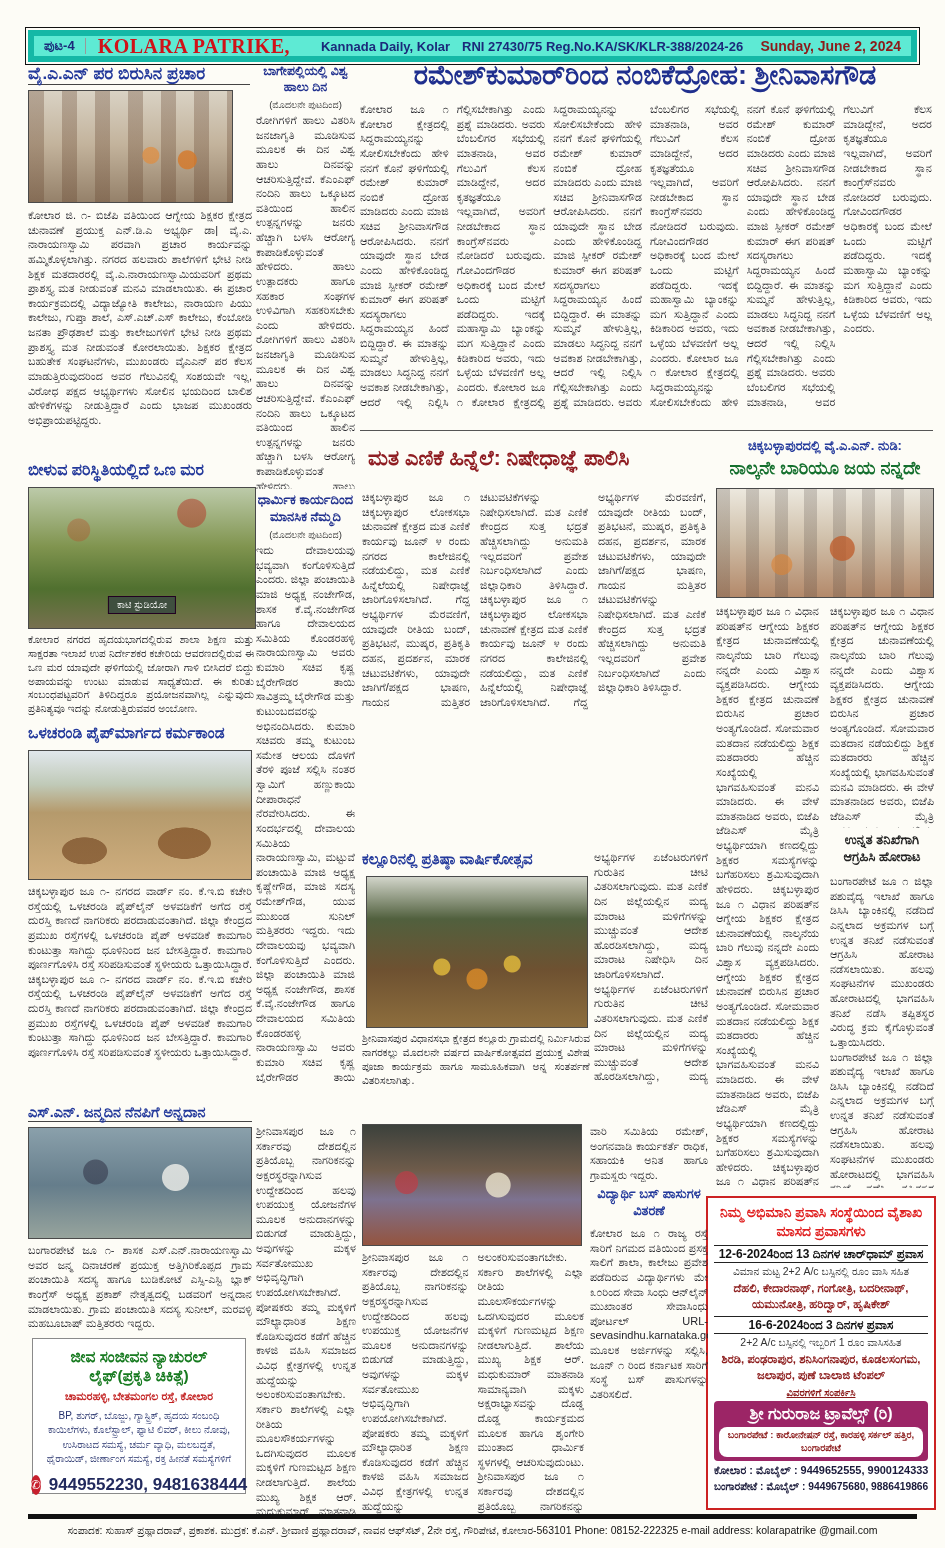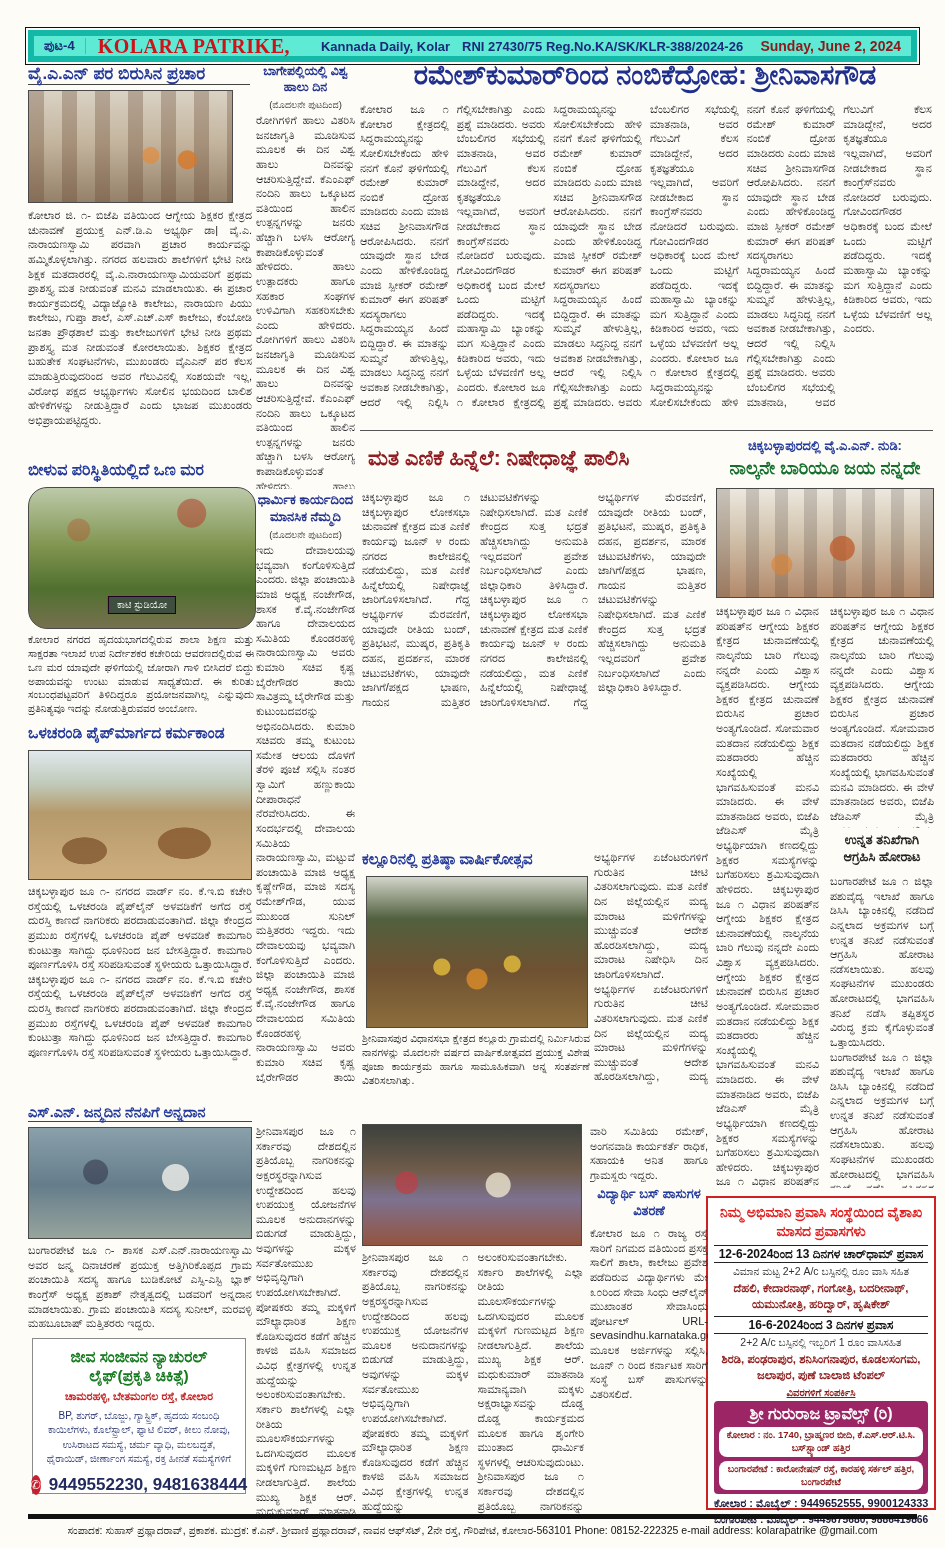--- a/index.html
+++ b/index.html
@@ -99,21 +99,21 @@
     <span class="mh-sub fit">Kannada Daily, Kolar</span>
     <span class="mh-rni fit">RNI 27430/75 Reg.No.KA/SK/KLR-388/2024-26</span>
     <span class="mh-date fit">Sunday, June 2, 2024</span>
   </div>
 
   <div class="abs h-blue fit rule-b" style="top:64px;left:28px;width:222px;font-size:17px;">ವೈ.ಎ.ಎನ್ ಪರ ಬಿರುಸಿನ ಪ್ರಚಾರ</div>
   <div class="abs ph ph-campaign" style="top:90px;left:28px;width:205px;height:113px;"></div>
   <div class="abs body-txt" style="top:208px;left:28px;width:224px;height:250px;">ಕೋಲಾರ ಜಿ. ೧- ಬಿಜೆಪಿ ವತಿಯಿಂದ ಆಗ್ನೇಯ ಶಿಕ್ಷಕರ ಕ್ಷೇತ್ರದ ಚುನಾವಣೆ ಪ್ರಯುಕ್ತ ಎನ್.ಡಿ.ಎ ಅಭ್ಯರ್ಥಿ ಡಾ| ವೈ.ಎ. ನಾರಾಯಣಸ್ವಾಮಿ ಪರವಾಗಿ ಪ್ರಚಾರ ಕಾರ್ಯವನ್ನು ಹಮ್ಮಿಕೊಳ್ಳಲಾಗಿತ್ತು. ನಗರದ ಹಲವಾರು ಶಾಲೆಗಳಿಗೆ ಭೇಟಿ ನೀಡಿ ಶಿಕ್ಷಕ ಮತದಾರರಲ್ಲಿ ವೈ.ಎ.ನಾರಾಯಣಸ್ವಾಮಿಯವರಿಗೆ ಪ್ರಥಮ ಪ್ರಾಶಸ್ತ್ಯ ಮತ ನೀಡುವಂತೆ ಮನವಿ ಮಾಡಲಾಯಿತು. ಈ ಪ್ರಚಾರ ಕಾರ್ಯಕ್ರಮದಲ್ಲಿ ವಿದ್ಯಾಜ್ಯೋತಿ ಕಾಲೇಜು, ನಾರಾಯಣ ಪಿಯು ಕಾಲೇಜು, ಗುಪ್ತಾ ಶಾಲೆ, ಎಸ್.ಎಚ್.ಎಸ್ ಕಾಲೇಜು, ಕೆಂಬೋಡಿ ಜನತಾ ಪ್ರೌಢಶಾಲೆ ಮತ್ತು ಕಾಲೇಜುಗಳಿಗೆ ಭೇಟಿ ನೀಡಿ ಪ್ರಥಮ ಪ್ರಾಶಸ್ತ್ಯ ಮತ ನೀಡುವಂತೆ ಕೋರಲಾಯಿತು. ಶಿಕ್ಷಕರ ಕ್ಷೇತ್ರದ ಬಹುತೇಕ ಸಂಘಟನೆಗಳು, ಮುಖಂಡರು ವೈಎಎನ್ ಪರ ಕೆಲಸ ಮಾಡುತ್ತಿರುವುದರಿಂದ ಅವರ ಗೆಲುವಿನಲ್ಲಿ ಸಂಶಯವೇ ಇಲ್ಲ, ವಿರೋಧ ಪಕ್ಷದ ಅಭ್ಯರ್ಥಿಗಳು ಸೋಲಿನ ಭಯದಿಂದ ಬಾಲಿಶ ಹೇಳಿಕೆಗಳನ್ನು ನೀಡುತ್ತಿದ್ದಾರೆ ಎಂದು ಭಾಜಪ ಮುಖಂಡರು ಅಭಿಪ್ರಾಯಪಟ್ಟಿದ್ದರು.</div>
 
   <div class="abs h-blue fit" style="top:461px;left:28px;width:226px;font-size:16px;">ಬೀಳುವ ಪರಿಸ್ಥಿತಿಯಲ್ಲಿದೆ ಒಣ ಮರ</div>
-  <div class="abs ph ph-tree" style="top:487px;left:28px;width:228px;height:142px;border-radius:19px;">
+  <div class="abs ph ph-tree" style="top:487px;left:28px;width:228px;height:142px;">
     <div class="ph-label">ಕಾಟಿ ಸ್ಟುಡಿಯೋ</div>
   </div>
   <div class="abs cap" style="top:633px;left:28px;width:226px;height:88px;">ಕೋಲಾರ ನಗರದ ಹೃದಯಭಾಗದಲ್ಲಿರುವ ಶಾಲಾ ಶಿಕ್ಷಣ ಮತ್ತು ಸಾಕ್ಷರತಾ ಇಲಾಖೆ ಉಪ ನಿರ್ದೇಶಕರ ಕಚೇರಿಯ ಆವರಣದಲ್ಲಿರುವ ಈ ಒಣ ಮರ ಯಾವುದೇ ಘಳಿಗೆಯಲ್ಲಿ ಜೋರಾಗಿ ಗಾಳಿ ಬೀಸಿದರೆ ಬಿದ್ದು ಅಪಾಯವನ್ನು ಉಂಟು ಮಾಡುವ ಸಾಧ್ಯತೆಯಿದೆ. ಈ ಕುರಿತು ಸಂಬಂಧಪಟ್ಟವರಿಗೆ ತಿಳಿದಿದ್ದರೂ ಪ್ರಯೋಜನವಾಗಿಲ್ಲ ಎನ್ನುವುದು ಪ್ರತಿನಿತ್ಯವೂ ಇದನ್ನು ನೋಡುತ್ತಿರುವವರ ಅಂಬೋಣ.</div>
 
   <div class="abs h-blue fit" style="top:724px;left:28px;width:226px;font-size:15.5px;">ಒಳಚರಂಡಿ ಪೈಪ್‌ಮಾರ್ಗದ ಕರ್ಮಕಾಂಡ</div>
   <div class="abs ph ph-road" style="top:750px;left:28px;width:224px;height:130px;"></div>
   <div class="abs body-txt" style="top:884px;left:28px;width:224px;height:216px;">ಚಿಕ್ಕಬಳ್ಳಾಪುರ ಜೂ ೧- ನಗರದ ವಾರ್ಡ್ ನಂ. ಕೆ.ಇ.ಬಿ ಕಚೇರಿ ರಸ್ತೆಯಲ್ಲಿ ಒಳಚರಂಡಿ ಪೈಪ್‌ಲೈನ್ ಅಳವಡಿಕೆಗೆ ಅಗೆದ ರಸ್ತೆ ದುರಸ್ತಿ ಕಾಣದೆ ನಾಗರಿಕರು ಪರದಾಡುವಂತಾಗಿದೆ. ಜಿಲ್ಲಾ ಕೇಂದ್ರದ ಪ್ರಮುಖ ರಸ್ತೆಗಳಲ್ಲಿ ಒಳಚರಂಡಿ ಪೈಪ್ ಅಳವಡಿಕೆ ಕಾಮಗಾರಿ ಕುಂಟುತ್ತಾ ಸಾಗಿದ್ದು ಧೂಳಿನಿಂದ ಜನ ಬೇಸತ್ತಿದ್ದಾರೆ. ಕಾಮಗಾರಿ ಪೂರ್ಣಗೊಳಿಸಿ ರಸ್ತೆ ಸರಿಪಡಿಸುವಂತೆ ಸ್ಥಳೀಯರು ಒತ್ತಾಯಿಸಿದ್ದಾರೆ. ಚಿಕ್ಕಬಳ್ಳಾಪುರ ಜೂ ೧- ನಗರದ ವಾರ್ಡ್ ನಂ. ಕೆ.ಇ.ಬಿ ಕಚೇರಿ ರಸ್ತೆಯಲ್ಲಿ ಒಳಚರಂಡಿ ಪೈಪ್‌ಲೈನ್ ಅಳವಡಿಕೆಗೆ ಅಗೆದ ರಸ್ತೆ ದುರಸ್ತಿ ಕಾಣದೆ ನಾಗರಿಕರು ಪರದಾಡುವಂತಾಗಿದೆ. ಜಿಲ್ಲಾ ಕೇಂದ್ರದ ಪ್ರಮುಖ ರಸ್ತೆಗಳಲ್ಲಿ ಒಳಚರಂಡಿ ಪೈಪ್ ಅಳವಡಿಕೆ ಕಾಮಗಾರಿ ಕುಂಟುತ್ತಾ ಸಾಗಿದ್ದು ಧೂಳಿನಿಂದ ಜನ ಬೇಸತ್ತಿದ್ದಾರೆ. ಕಾಮಗಾರಿ ಪೂರ್ಣಗೊಳಿಸಿ ರಸ್ತೆ ಸರಿಪಡಿಸುವಂತೆ ಸ್ಥಳೀಯರು ಒತ್ತಾಯಿಸಿದ್ದಾರೆ.</div>
 
   <div class="abs h-blue fit rule-b" style="top:1104px;left:28px;width:224px;font-size:14.5px;">ಎಸ್.ಎನ್. ಜನ್ಮದಿನ ನೆನಪಿಗೆ ಅನ್ನದಾನ</div>
   <div class="abs ph ph-food" style="top:1127px;left:28px;width:224px;height:112px;"></div>
@@ -139,21 +139,21 @@
 
   <div class="abs h-navy center fit" style="top:60px;left:356px;width:578px;font-size:27px;">ರಮೇಶ್‌ಕುಮಾರ್‌ರಿಂದ ನಂಬಿಕೆದ್ರೋಹ: ಶ್ರೀನಿವಾಸಗೌಡ</div>
   <div class="abs body-txt cols-6" style="top:102px;left:360px;width:572px;height:322px;">ಕೋಲಾರ ಜೂ ೧  ಕೋಲಾರ ಕ್ಷೇತ್ರದಲ್ಲಿ ಸಿದ್ದರಾಮಯ್ಯನನ್ನು ಸೋಲಿಸಬೇಕೆಂದು ಹೇಳಿ ನನಗೆ ಕೊನೆ ಘಳಿಗೆಯಲ್ಲಿ ರಮೇಶ್ ಕುಮಾರ್ ನಂಬಿಕೆ ದ್ರೋಹ ಮಾಡಿದರು ಎಂದು ಮಾಜಿ ಸಚಿವ ಶ್ರೀನಿವಾಸಗೌಡ ಆರೋಪಿಸಿದರು. ನನಗೆ ಯಾವುದೇ ಸ್ಥಾನ ಬೇಡ ಎಂದು ಹೇಳಿಕೊಂಡಿದ್ದ ಮಾಜಿ ಸ್ಪೀಕರ್ ರಮೇಶ್ ಕುಮಾರ್ ಈಗ ಪರಿಷತ್ ಸದಸ್ಯರಾಗಲು ಸಿದ್ದರಾಮಯ್ಯನ ಹಿಂದೆ ಬಿದ್ದಿದ್ದಾರೆ. ಈ ಮಾತನ್ನು ಸುಮ್ಮನೆ ಹೇಳುತ್ತಿಲ್ಲ, ಮಾಡಲು ಸಿದ್ಧನಿದ್ದ ನನಗೆ ಅವಕಾಶ ನೀಡಬೇಕಾಗಿತ್ತು, ಆದರೆ ಇಲ್ಲಿ ನಿಲ್ಲಿಸಿ ಗೆಲ್ಲಿಸಬೇಕಾಗಿತ್ತು ಎಂದು ಪ್ರಶ್ನೆ ಮಾಡಿದರು. ಅವರು ಬೆಂಬಲಿಗರ ಸಭೆಯಲ್ಲಿ ಮಾತನಾಡಿ, ಅವರ ಗೆಲುವಿಗೆ ಕೆಲಸ ಮಾಡಿದ್ದೇನೆ, ಅದರ ಕೃತಜ್ಞತೆಯೂ ಇಲ್ಲವಾಗಿದೆ, ಅವರಿಗೆ ನೀಡಬೇಕಾದ ಸ್ಥಾನ ಕಾಂಗ್ರೆಸ್‌ನವರು ನೋಡಿದರೆ ಬರುವುದು. ಗೋವಿಂದಗೌಡರ ಅಧಿಕಾರಕ್ಕೆ ಬಂದ ಮೇಲೆ ಒಂದು ಮಟ್ಟಿಗೆ ಪಡೆದಿದ್ದರು. ಇದಕ್ಕೆ ಮಹಾಸ್ವಾಮಿ ಬ್ಯಾಂಕನ್ನು ಮಗ ಸುತ್ತಿದ್ದಾನೆ ಎಂದು ಕಿಡಿಕಾರಿದ ಅವರು, ಇದು ಒಳ್ಳೆಯ ಬೆಳವಣಿಗೆ ಅಲ್ಲ ಎಂದರು. ಕೋಲಾರ ಜೂ ೧  ಕೋಲಾರ ಕ್ಷೇತ್ರದಲ್ಲಿ ಸಿದ್ದರಾಮಯ್ಯನನ್ನು ಸೋಲಿಸಬೇಕೆಂದು ಹೇಳಿ ನನಗೆ ಕೊನೆ ಘಳಿಗೆಯಲ್ಲಿ ರಮೇಶ್ ಕುಮಾರ್ ನಂಬಿಕೆ ದ್ರೋಹ ಮಾಡಿದರು ಎಂದು ಮಾಜಿ ಸಚಿವ ಶ್ರೀನಿವಾಸಗೌಡ ಆರೋಪಿಸಿದರು. ನನಗೆ ಯಾವುದೇ ಸ್ಥಾನ ಬೇಡ ಎಂದು ಹೇಳಿಕೊಂಡಿದ್ದ ಮಾಜಿ ಸ್ಪೀಕರ್ ರಮೇಶ್ ಕುಮಾರ್ ಈಗ ಪರಿಷತ್ ಸದಸ್ಯರಾಗಲು ಸಿದ್ದರಾಮಯ್ಯನ ಹಿಂದೆ ಬಿದ್ದಿದ್ದಾರೆ. ಈ ಮಾತನ್ನು ಸುಮ್ಮನೆ ಹೇಳುತ್ತಿಲ್ಲ, ಮಾಡಲು ಸಿದ್ಧನಿದ್ದ ನನಗೆ ಅವಕಾಶ ನೀಡಬೇಕಾಗಿತ್ತು, ಆದರೆ ಇಲ್ಲಿ ನಿಲ್ಲಿಸಿ ಗೆಲ್ಲಿಸಬೇಕಾಗಿತ್ತು ಎಂದು ಪ್ರಶ್ನೆ ಮಾಡಿದರು. ಅವರು ಬೆಂಬಲಿಗರ ಸಭೆಯಲ್ಲಿ ಮಾತನಾಡಿ, ಅವರ ಗೆಲುವಿಗೆ ಕೆಲಸ ಮಾಡಿದ್ದೇನೆ, ಅದರ ಕೃತಜ್ಞತೆಯೂ ಇಲ್ಲವಾಗಿದೆ, ಅವರಿಗೆ ನೀಡಬೇಕಾದ ಸ್ಥಾನ ಕಾಂಗ್ರೆಸ್‌ನವರು ನೋಡಿದರೆ ಬರುವುದು. ಗೋವಿಂದಗೌಡರ ಅಧಿಕಾರಕ್ಕೆ ಬಂದ ಮೇಲೆ ಒಂದು ಮಟ್ಟಿಗೆ ಪಡೆದಿದ್ದರು. ಇದಕ್ಕೆ ಮಹಾಸ್ವಾಮಿ ಬ್ಯಾಂಕನ್ನು ಮಗ ಸುತ್ತಿದ್ದಾನೆ ಎಂದು ಕಿಡಿಕಾರಿದ ಅವರು, ಇದು ಒಳ್ಳೆಯ ಬೆಳವಣಿಗೆ ಅಲ್ಲ ಎಂದರು. ಕೋಲಾರ ಜೂ ೧  ಕೋಲಾರ ಕ್ಷೇತ್ರದಲ್ಲಿ ಸಿದ್ದರಾಮಯ್ಯನನ್ನು ಸೋಲಿಸಬೇಕೆಂದು ಹೇಳಿ ನನಗೆ ಕೊನೆ ಘಳಿಗೆಯಲ್ಲಿ ರಮೇಶ್ ಕುಮಾರ್ ನಂಬಿಕೆ ದ್ರೋಹ ಮಾಡಿದರು ಎಂದು ಮಾಜಿ ಸಚಿವ ಶ್ರೀನಿವಾಸಗೌಡ ಆರೋಪಿಸಿದರು. ನನಗೆ ಯಾವುದೇ ಸ್ಥಾನ ಬೇಡ ಎಂದು ಹೇಳಿಕೊಂಡಿದ್ದ ಮಾಜಿ ಸ್ಪೀಕರ್ ರಮೇಶ್ ಕುಮಾರ್ ಈಗ ಪರಿಷತ್ ಸದಸ್ಯರಾಗಲು ಸಿದ್ದರಾಮಯ್ಯನ ಹಿಂದೆ ಬಿದ್ದಿದ್ದಾರೆ. ಈ ಮಾತನ್ನು ಸುಮ್ಮನೆ ಹೇಳುತ್ತಿಲ್ಲ, ಮಾಡಲು ಸಿದ್ಧನಿದ್ದ ನನಗೆ ಅವಕಾಶ ನೀಡಬೇಕಾಗಿತ್ತು, ಆದರೆ ಇಲ್ಲಿ ನಿಲ್ಲಿಸಿ ಗೆಲ್ಲಿಸಬೇಕಾಗಿತ್ತು ಎಂದು ಪ್ರಶ್ನೆ ಮಾಡಿದರು. ಅವರು ಬೆಂಬಲಿಗರ ಸಭೆಯಲ್ಲಿ ಮಾತನಾಡಿ, ಅವರ ಗೆಲುವಿಗೆ ಕೆಲಸ ಮಾಡಿದ್ದೇನೆ, ಅದರ ಕೃತಜ್ಞತೆಯೂ ಇಲ್ಲವಾಗಿದೆ, ಅವರಿಗೆ ನೀಡಬೇಕಾದ ಸ್ಥಾನ ಕಾಂಗ್ರೆಸ್‌ನವರು ನೋಡಿದರೆ ಬರುವುದು. ಗೋವಿಂದಗೌಡರ ಅಧಿಕಾರಕ್ಕೆ ಬಂದ ಮೇಲೆ ಒಂದು ಮಟ್ಟಿಗೆ ಪಡೆದಿದ್ದರು. ಇದಕ್ಕೆ ಮಹಾಸ್ವಾಮಿ ಬ್ಯಾಂಕನ್ನು ಮಗ ಸುತ್ತಿದ್ದಾನೆ ಎಂದು ಕಿಡಿಕಾರಿದ ಅವರು, ಇದು ಒಳ್ಳೆಯ ಬೆಳವಣಿಗೆ ಅಲ್ಲ ಎಂದರು.</div>
   <div class="abs" style="top:430px;left:360px;width:573px;height:1px;background:#555;"></div>
 
   <div class="abs h-maroon fit" style="top:446px;left:368px;width:336px;font-size:21px;">ಮತ ಎಣಿಕೆ ಹಿನ್ನೆಲೆ: ನಿಷೇಧಾಜ್ಞೆ ಪಾಲಿಸಿ</div>
   <div class="abs body-txt cols-3" style="top:490px;left:362px;width:344px;height:356px;">ಚಿಕ್ಕಬಳ್ಳಾಪುರ ಜೂ ೧  ಚಿಕ್ಕಬಳ್ಳಾಪುರ ಲೋಕಸಭಾ ಚುನಾವಣೆ ಕ್ಷೇತ್ರದ ಮತ ಎಣಿಕೆ ಕಾರ್ಯವು ಜೂನ್ ೪ ರಂದು ನಗರದ ಕಾಲೇಜಿನಲ್ಲಿ ನಡೆಯಲಿದ್ದು, ಮತ ಎಣಿಕೆ ಹಿನ್ನೆಲೆಯಲ್ಲಿ ನಿಷೇಧಾಜ್ಞೆ ಜಾರಿಗೊಳಿಸಲಾಗಿದೆ. ಗೆದ್ದ ಅಭ್ಯರ್ಥಿಗಳ ಮೆರವಣಿಗೆ, ಯಾವುದೇ ರೀತಿಯ ಬಂದ್, ಪ್ರತಿಭಟನೆ, ಮುಷ್ಕರ, ಪ್ರತಿಕೃತಿ ದಹನ, ಪ್ರದರ್ಶನ, ಮಾರಕ ಚಟುವಟಿಕೆಗಳು, ಯಾವುದೇ ಜಾಗಿಗೆ/ಪಕ್ಷದ ಭಾಷಣ, ಗಾಯನ ಮತ್ತಿತರ ಚಟುವಟಿಕೆಗಳನ್ನು ನಿಷೇಧಿಸಲಾಗಿದೆ. ಮತ ಎಣಿಕೆ ಕೇಂದ್ರದ ಸುತ್ತ ಭದ್ರತೆ ಹೆಚ್ಚಿಸಲಾಗಿದ್ದು ಅನುಮತಿ ಇಲ್ಲದವರಿಗೆ ಪ್ರವೇಶ ನಿರ್ಬಂಧಿಸಲಾಗಿದೆ ಎಂದು ಜಿಲ್ಲಾಧಿಕಾರಿ ತಿಳಿಸಿದ್ದಾರೆ. ಚಿಕ್ಕಬಳ್ಳಾಪುರ ಜೂ ೧  ಚಿಕ್ಕಬಳ್ಳಾಪುರ ಲೋಕಸಭಾ ಚುನಾವಣೆ ಕ್ಷೇತ್ರದ ಮತ ಎಣಿಕೆ ಕಾರ್ಯವು ಜೂನ್ ೪ ರಂದು ನಗರದ ಕಾಲೇಜಿನಲ್ಲಿ ನಡೆಯಲಿದ್ದು, ಮತ ಎಣಿಕೆ ಹಿನ್ನೆಲೆಯಲ್ಲಿ ನಿಷೇಧಾಜ್ಞೆ ಜಾರಿಗೊಳಿಸಲಾಗಿದೆ. ಗೆದ್ದ ಅಭ್ಯರ್ಥಿಗಳ ಮೆರವಣಿಗೆ, ಯಾವುದೇ ರೀತಿಯ ಬಂದ್, ಪ್ರತಿಭಟನೆ, ಮುಷ್ಕರ, ಪ್ರತಿಕೃತಿ ದಹನ, ಪ್ರದರ್ಶನ, ಮಾರಕ ಚಟುವಟಿಕೆಗಳು, ಯಾವುದೇ ಜಾಗಿಗೆ/ಪಕ್ಷದ ಭಾಷಣ, ಗಾಯನ ಮತ್ತಿತರ ಚಟುವಟಿಕೆಗಳನ್ನು ನಿಷೇಧಿಸಲಾಗಿದೆ. ಮತ ಎಣಿಕೆ ಕೇಂದ್ರದ ಸುತ್ತ ಭದ್ರತೆ ಹೆಚ್ಚಿಸಲಾಗಿದ್ದು ಅನುಮತಿ ಇಲ್ಲದವರಿಗೆ ಪ್ರವೇಶ ನಿರ್ಬಂಧಿಸಲಾಗಿದೆ ಎಂದು ಜಿಲ್ಲಾಧಿಕಾರಿ ತಿಳಿಸಿದ್ದಾರೆ.</div>
 
   <div class="abs h-blue fit" style="top:850px;left:362px;width:228px;font-size:15px;">ಕಲ್ಲೂರಿನಲ್ಲಿ ಪ್ರತಿಷ್ಠಾ ವಾರ್ಷಿಕೋತ್ಸವ</div>
   <div class="abs ph ph-deity" style="top:876px;left:366px;width:222px;height:152px;"></div>
-  <div class="abs cap" style="top:1032px;left:362px;width:228px;height:54px;">ಶ್ರೀನಿವಾಸಪುರ ವಿಧಾನಸಭಾ ಕ್ಷೇತ್ರದ ಕಲ್ಲೂರು ಗ್ರಾಮದಲ್ಲಿ ನಿರ್ಮಿಸಿರುವ ನಾನಗಳನ್ಲು ಮೊದಲನೇ ವರ್ಷದ ವಾರ್ಷಿಕೋತ್ಸವದ ಪ್ರಯುಕ್ತ ವಿಶೇಷ ಪೂಜಾ ಕಾರ್ಯಕ್ರಮ ಹಾಗೂ ಸಾಮೂಹಿಕವಾಗಿ ಅನ್ನ ಸಂತರ್ಪಣೆ ವಿತರಿಸಲಾಗಿತ್ತು.</div>
+  <div class="abs cap" style="top:1032px;left:362px;width:228px;height:54px;">ಶ್ರೀನಿವಾಸಪುರ ವಿಧಾನಸಭಾ ಕ್ಷೇತ್ರದ ಕಲ್ಲೂರು ಗ್ರಾಮದಲ್ಲಿ ನಿರ್ಮಿಸಿರುವ ನಾಗರಕಲ್ಲು ಮೊದಲನೇ ವರ್ಷದ ವಾರ್ಷಿಕೋತ್ಸವದ ಪ್ರಯುಕ್ತ ವಿಶೇಷ ಪೂಜಾ ಕಾರ್ಯಕ್ರಮ ಹಾಗೂ ಸಾಮೂಹಿಕವಾಗಿ ಅನ್ನ ಸಂತರ್ಪಣೆ ವಿತರಿಸಲಾಗಿತ್ತು.</div>
   <div class="abs body-txt" style="top:850px;left:594px;width:114px;height:236px;">ಅಭ್ಯರ್ಥಿಗಳ ಏಜೆಂಟರುಗಳಿಗೆ ಗುರುತಿನ ಚೀಟಿ ವಿತರಿಸಲಾಗುವುದು. ಮತ ಎಣಿಕೆ ದಿನ ಜಿಲ್ಲೆಯಲ್ಲಿನ ಮದ್ಯ ಮಾರಾಟ ಮಳಿಗೆಗಳನ್ನು ಮುಚ್ಚುವಂತೆ ಆದೇಶ ಹೊರಡಿಸಲಾಗಿದ್ದು, ಮದ್ಯ ಮಾರಾಟ ನಿಷೇಧಿಸಿ ದಿನ ಜಾರಿಗೊಳಿಸಲಾಗಿದೆ. ಅಭ್ಯರ್ಥಿಗಳ ಏಜೆಂಟರುಗಳಿಗೆ ಗುರುತಿನ ಚೀಟಿ ವಿತರಿಸಲಾಗುವುದು. ಮತ ಎಣಿಕೆ ದಿನ ಜಿಲ್ಲೆಯಲ್ಲಿನ ಮದ್ಯ ಮಾರಾಟ ಮಳಿಗೆಗಳನ್ನು ಮುಚ್ಚುವಂತೆ ಆದೇಶ ಹೊರಡಿಸಲಾಗಿದ್ದು, ಮದ್ಯ ಮಾರಾಟ ನಿಷೇಧಿಸಿ ದಿನ ಜಾರಿಗೊಳಿಸಲಾಗಿದೆ.</div>
 
   <div class="abs h-blue center fit" style="top:438px;left:716px;width:218px;font-size:13px;">ಚಿಕ್ಕಬಳ್ಳಾಪುರದಲ್ಲಿ ವೈ.ಎ.ಎನ್. ನುಡಿ:</div>
   <div class="abs h-green center fit" style="top:458px;left:716px;width:218px;font-size:18px;">ನಾಲ್ಕನೇ ಬಾರಿಯೂ ಜಯ ನನ್ನದೇ</div>
   <div class="abs ph ph-ceremony" style="top:488px;left:716px;width:218px;height:110px;"></div>
   <div class="abs body-txt" style="top:604px;left:716px;width:103px;height:584px;">ಚಿಕ್ಕಬಳ್ಳಾಪುರ ಜೂ ೧  ವಿಧಾನ ಪರಿಷತ್‌ನ ಆಗ್ನೇಯ ಶಿಕ್ಷಕರ ಕ್ಷೇತ್ರದ ಚುನಾವಣೆಯಲ್ಲಿ ನಾಲ್ಕನೆಯ ಬಾರಿ ಗೆಲುವು ನನ್ನದೇ ಎಂದು ವಿಶ್ವಾಸ ವ್ಯಕ್ತಪಡಿಸಿದರು. ಆಗ್ನೇಯ ಶಿಕ್ಷಕರ ಕ್ಷೇತ್ರದ ಚುನಾವಣೆ ಬಿರುಸಿನ ಪ್ರಚಾರ ಅಂತ್ಯಗೊಂಡಿದೆ. ಸೋಮವಾರ ಮತದಾನ ನಡೆಯಲಿದ್ದು ಶಿಕ್ಷಕ ಮತದಾರರು ಹೆಚ್ಚಿನ ಸಂಖ್ಯೆಯಲ್ಲಿ ಭಾಗವಹಿಸುವಂತೆ ಮನವಿ ಮಾಡಿದರು. ಈ ವೇಳೆ ಮಾತನಾಡಿದ ಅವರು, ಬಿಜೆಪಿ ಜೆಡಿಎಸ್ ಮೈತ್ರಿ ಅಭ್ಯರ್ಥಿಯಾಗಿ ಕಣದಲ್ಲಿದ್ದು ಶಿಕ್ಷಕರ ಸಮಸ್ಯೆಗಳನ್ನು ಬಗೆಹರಿಸಲು ಶ್ರಮಿಸುವುದಾಗಿ ಹೇಳಿದರು. ಚಿಕ್ಕಬಳ್ಳಾಪುರ ಜೂ ೧  ವಿಧಾನ ಪರಿಷತ್‌ನ ಆಗ್ನೇಯ ಶಿಕ್ಷಕರ ಕ್ಷೇತ್ರದ ಚುನಾವಣೆಯಲ್ಲಿ ನಾಲ್ಕನೆಯ ಬಾರಿ ಗೆಲುವು ನನ್ನದೇ ಎಂದು ವಿಶ್ವಾಸ ವ್ಯಕ್ತಪಡಿಸಿದರು. ಆಗ್ನೇಯ ಶಿಕ್ಷಕರ ಕ್ಷೇತ್ರದ ಚುನಾವಣೆ ಬಿರುಸಿನ ಪ್ರಚಾರ ಅಂತ್ಯಗೊಂಡಿದೆ. ಸೋಮವಾರ ಮತದಾನ ನಡೆಯಲಿದ್ದು ಶಿಕ್ಷಕ ಮತದಾರರು ಹೆಚ್ಚಿನ ಸಂಖ್ಯೆಯಲ್ಲಿ ಭಾಗವಹಿಸುವಂತೆ ಮನವಿ ಮಾಡಿದರು. ಈ ವೇಳೆ ಮಾತನಾಡಿದ ಅವರು, ಬಿಜೆಪಿ ಜೆಡಿಎಸ್ ಮೈತ್ರಿ ಅಭ್ಯರ್ಥಿಯಾಗಿ ಕಣದಲ್ಲಿದ್ದು ಶಿಕ್ಷಕರ ಸಮಸ್ಯೆಗಳನ್ನು ಬಗೆಹರಿಸಲು ಶ್ರಮಿಸುವುದಾಗಿ ಹೇಳಿದರು. ಚಿಕ್ಕಬಳ್ಳಾಪುರ ಜೂ ೧  ವಿಧಾನ ಪರಿಷತ್‌ನ ಆಗ್ನೇಯ ಶಿಕ್ಷಕರ ಕ್ಷೇತ್ರದ ಚುನಾವಣೆಯಲ್ಲಿ ನಾಲ್ಕನೆಯ ಬಾರಿ ಗೆಲುವು ನನ್ನದೇ ಎಂದು ವಿಶ್ವಾಸ ವ್ಯಕ್ತಪಡಿಸಿದರು. ಆಗ್ನೇಯ ಶಿಕ್ಷಕರ ಕ್ಷೇತ್ರದ ಚುನಾವಣೆ ಬಿರುಸಿನ ಪ್ರಚಾರ ಅಂತ್ಯಗೊಂಡಿದೆ. ಸೋಮವಾರ ಮತದಾನ ನಡೆಯಲಿದ್ದು ಶಿಕ್ಷಕ ಮತದಾರರು ಹೆಚ್ಚಿನ ಸಂಖ್ಯೆಯಲ್ಲಿ ಭಾಗವಹಿಸುವಂತೆ ಮನವಿ ಮಾಡಿದರು. ಈ ವೇಳೆ ಮಾತನಾಡಿದ ಅವರು, ಬಿಜೆಪಿ ಜೆಡಿಎಸ್ ಮೈತ್ರಿ ಅಭ್ಯರ್ಥಿಯಾಗಿ ಕಣದಲ್ಲಿದ್ದು ಶಿಕ್ಷಕರ ಸಮಸ್ಯೆಗಳನ್ನು ಬಗೆಹರಿಸಲು ಶ್ರಮಿಸುವುದಾಗಿ ಹೇಳಿದರು.</div>
   <div class="abs body-txt" style="top:604px;left:830px;width:104px;height:224px;">ಚಿಕ್ಕಬಳ್ಳಾಪುರ ಜೂ ೧  ವಿಧಾನ ಪರಿಷತ್‌ನ ಆಗ್ನೇಯ ಶಿಕ್ಷಕರ ಕ್ಷೇತ್ರದ ಚುನಾವಣೆಯಲ್ಲಿ ನಾಲ್ಕನೆಯ ಬಾರಿ ಗೆಲುವು ನನ್ನದೇ ಎಂದು ವಿಶ್ವಾಸ ವ್ಯಕ್ತಪಡಿಸಿದರು. ಆಗ್ನೇಯ ಶಿಕ್ಷಕರ ಕ್ಷೇತ್ರದ ಚುನಾವಣೆ ಬಿರುಸಿನ ಪ್ರಚಾರ ಅಂತ್ಯಗೊಂಡಿದೆ. ಸೋಮವಾರ ಮತದಾನ ನಡೆಯಲಿದ್ದು ಶಿಕ್ಷಕ ಮತದಾರರು ಹೆಚ್ಚಿನ ಸಂಖ್ಯೆಯಲ್ಲಿ ಭಾಗವಹಿಸುವಂತೆ ಮನವಿ ಮಾಡಿದರು. ಈ ವೇಳೆ ಮಾತನಾಡಿದ ಅವರು, ಬಿಜೆಪಿ ಜೆಡಿಎಸ್ ಮೈತ್ರಿ ಅಭ್ಯರ್ಥಿಯಾಗಿ ಕಣದಲ್ಲಿದ್ದು ಶಿಕ್ಷಕರ ಸಮಸ್ಯೆಗಳನ್ನು ಬಗೆಹರಿಸಲು ಶ್ರಮಿಸುವುದಾಗಿ ಹೇಳಿದರು.</div>
   <div class="abs center" style="top:832px;left:830px;width:104px;font-size:13px;line-height:1.3;font-weight:bold;color:#222;">ಉನ್ನತ ತನಿಖೆಗಾಗಿ ಆಗ್ರಹಿಸಿ ಹೋರಾಟ</div>
   <div class="abs body-txt" style="top:874px;left:830px;width:104px;height:314px;">ಬಂಗಾರಪೇಟೆ ಜೂ ೧  ಜಿಲ್ಲಾ ಪಶುವೈದ್ಯ ಇಲಾಖೆ ಹಾಗೂ ಡಿಸಿಸಿ ಬ್ಯಾಂಕಿನಲ್ಲಿ ನಡೆದಿದೆ ಎನ್ನಲಾದ ಅಕ್ರಮಗಳ ಬಗ್ಗೆ ಉನ್ನತ ತನಿಖೆ ನಡೆಸುವಂತೆ ಆಗ್ರಹಿಸಿ ಹೋರಾಟ ನಡೆಸಲಾಯಿತು. ಹಲವು ಸಂಘಟನೆಗಳ ಮುಖಂಡರು ಹೋರಾಟದಲ್ಲಿ ಭಾಗವಹಿಸಿ ತನಿಖೆ ನಡೆಸಿ ತಪ್ಪಿತಸ್ಥರ ವಿರುದ್ಧ ಕ್ರಮ ಕೈಗೊಳ್ಳುವಂತೆ ಒತ್ತಾಯಿಸಿದರು. ಬಂಗಾರಪೇಟೆ ಜೂ ೧  ಜಿಲ್ಲಾ ಪಶುವೈದ್ಯ ಇಲಾಖೆ ಹಾಗೂ ಡಿಸಿಸಿ ಬ್ಯಾಂಕಿನಲ್ಲಿ ನಡೆದಿದೆ ಎನ್ನಲಾದ ಅಕ್ರಮಗಳ ಬಗ್ಗೆ ಉನ್ನತ ತನಿಖೆ ನಡೆಸುವಂತೆ ಆಗ್ರಹಿಸಿ ಹೋರಾಟ ನಡೆಸಲಾಯಿತು. ಹಲವು ಸಂಘಟನೆಗಳ ಮುಖಂಡರು ಹೋರಾಟದಲ್ಲಿ ಭಾಗವಹಿಸಿ ತನಿಖೆ ನಡೆಸಿ ತಪ್ಪಿತಸ್ಥರ ವಿರುದ್ಧ ಕ್ರಮ ಕೈಗೊಳ್ಳುವಂತೆ ಒತ್ತಾಯಿಸಿದರು.</div>
 
@@ -161,21 +161,20 @@
     <div class="tr-head">ನಿಮ್ಮ ಅಭಿಮಾನಿ ಪ್ರವಾಸಿ ಸಂಸ್ಥೆಯಿಂದ ವೈಶಾಖ ಮಾಸದ ಪ್ರವಾಸಗಳು</div>
     <div class="tr-date fit">12-6-2024ರಿಂದ 13 ದಿನಗಳ ಚಾರ್‌ಧಾಮ್ ಪ್ರವಾಸ</div>
     <div class="tr-sub fit">ವಿಮಾನ ಮಟ್ಟ 2+2 A/c ಬಸ್ಸಿನಲ್ಲಿ ರೂಂ ವಾಸಿ ಸಹಿತ</div>
     <div class="tr-places">ದೆಹಲಿ, ಕೇದಾರನಾಥ್, ಗಂಗೋತ್ರಿ, ಬದರೀನಾಥ್, ಯಮುನೋತ್ರಿ, ಹರಿದ್ವಾರ್, ಹೃಷಿಕೇಶ್</div>
     <div class="tr-date fit">16-6-2024ರಿಂದ 3 ದಿನಗಳ ಪ್ರವಾಸ</div>
     <div class="tr-sub fit">2+2 A/c ಬಸ್ಸಿನಲ್ಲಿ ಇಬ್ಬರಿಗೆ 1 ರೂಂ ವಾಸಿಸಹಿತ</div>
     <div class="tr-places">ಶಿರಡಿ, ಪಂಢರಾಪುರ, ಶನಿಸಿಂಗನಾಪುರ, ಕೂಡಲಸಂಗಮ, ಜಲಾಪುರ, ಪುಣೆ ಬಾಲಾಜಿ ಟೆಂಪಲ್</div>
     <div class="tr-note fit">ವಿವರಗಳಿಗೆ ಸಂಪರ್ಕಿಸಿ</div>
     <div class="tr-purple">
       <div class="tr-name fit">ಶ್ರೀ ಗುರುರಾಜ ಟ್ರಾವೆಲ್ಸ್ (ರಿ)</div>
-      <div class="tr-box">ಕೋಲಾರ : ನಂ. 1740, ಬ್ರಾಹ್ಮಣರ ಬೀದಿ, ಕೆ.ಎಸ್.ಆರ್.ಟಿ.ಸಿ. ಬಸ್‌ಸ್ಟ್ಯಾಂಡ್ ಹತ್ತಿರ</div>
       <div class="tr-box">ಬಂಗಾರಪೇಟೆ : ಕಾರೋನೇಷನ್ ರಸ್ತೆ, ಕಾರಹಳ್ಳಿ ಸರ್ಕಲ್ ಹತ್ತಿರ, ಬಂಗಾರಪೇಟೆ</div>
     </div>
     <div class="tr-ph fit" style="transform: scaleX(0.995349); transform-origin: left center;">ಕೋಲಾರ : ಮೊಬೈಲ್ : 9449652555, 9900124333</div>
     <div class="tr-ph fit" style="transform: scaleX(0.934498); transform-origin: left center;">ಬಂಗಾರಪೇಟೆ : ಮೊಬೈಲ್ : 9449675680, 9886419866</div>
   </div>
 
   <div class="abs body-txt" style="top:1124px;left:256px;width:100px;height:392px;">ಶ್ರೀನಿವಾಸಪುರ ಜೂ ೧  ಸರ್ಕಾರವು ದೇಶದಲ್ಲಿನ ಪ್ರತಿಯೊಬ್ಬ ನಾಗರಿಕನನ್ನು ಅಕ್ಷರಸ್ಥರನ್ನಾಗಿಸುವ ಉದ್ದೇಶದಿಂದ ಹಲವು ಉಪಯುಕ್ತ ಯೋಜನೆಗಳ ಮೂಲಕ ಅನುದಾನಗಳನ್ನು ಬಿಡುಗಡೆ ಮಾಡುತ್ತಿದ್ದು, ಅವುಗಳನ್ನು ಮಕ್ಕಳ ಸರ್ವತೋಮುಖ ಅಭಿವೃದ್ಧಿಗಾಗಿ ಉಪಯೋಗಿಸಬೇಕಾಗಿದೆ. ಪೋಷಕರು ತಮ್ಮ ಮಕ್ಕಳಿಗೆ ಮೌಲ್ಯಾಧಾರಿತ ಶಿಕ್ಷಣ ಕೊಡಿಸುವುದರ ಕಡೆಗೆ ಹೆಚ್ಚಿನ ಕಾಳಜಿ ವಹಿಸಿ ಸಮಾಜದ ವಿವಿಧ ಕ್ಷೇತ್ರಗಳಲ್ಲಿ ಉನ್ನತ ಹುದ್ದೆಯನ್ನು ಅಲಂಕರಿಸುವಂತಾಗಬೇಕು. ಸರ್ಕಾರಿ ಶಾಲೆಗಳಲ್ಲಿ ಎಲ್ಲಾ ರೀತಿಯ ಮೂಲಸೌಕರ್ಯಗಳನ್ನು ಒದಗಿಸುವುದರ ಮೂಲಕ ಮಕ್ಕಳಿಗೆ ಗುಣಮಟ್ಟದ ಶಿಕ್ಷಣ ನೀಡಲಾಗುತ್ತಿದೆ. ಶಾಲೆಯ ಮುಖ್ಯ ಶಿಕ್ಷಕ ಆರ್. ಮಧುಕುಮಾರ್ ಮಾತನಾಡಿ ಸಾಮಾನ್ಯವಾಗಿ ಮಕ್ಕಳು ಅಕ್ಷರಾಭ್ಯಾಸವನ್ನು ದೊಡ್ಡ ದೊಡ್ಡ ಕಾರ್ಯಕ್ರಮದ ಮೂಲಕ ಹಾಗೂ ಶೃಂಗೇರಿ ಮುಂತಾದ ಧಾರ್ಮಿಕ ಸ್ಥಳಗಳಲ್ಲಿ ಆಚರಿಸುವುದುಂಟು. ಶ್ರೀನಿವಾಸಪುರ ಜೂ ೧  ಸರ್ಕಾರವು ದೇಶದಲ್ಲಿನ ಪ್ರತಿಯೊಬ್ಬ ನಾಗರಿಕನನ್ನು ಅಕ್ಷರಸ್ಥರನ್ನಾಗಿಸುವ ಉದ್ದೇಶದಿಂದ ಹಲವು ಉಪಯುಕ್ತ ಯೋಜನೆಗಳ ಮೂಲಕ ಅನುದಾನಗಳನ್ನು ಬಿಡುಗಡೆ ಮಾಡುತ್ತಿದ್ದು, ಅವುಗಳನ್ನು ಮಕ್ಕಳ ಸರ್ವತೋಮುಖ ಅಭಿವೃದ್ಧಿಗಾಗಿ ಉಪಯೋಗಿಸಬೇಕಾಗಿದೆ. ಪೋಷಕರು ತಮ್ಮ ಮಕ್ಕಳಿಗೆ ಮೌಲ್ಯಾಧಾರಿತ ಶಿಕ್ಷಣ ಕೊಡಿಸುವುದರ ಕಡೆಗೆ ಹೆಚ್ಚಿನ ಕಾಳಜಿ ವಹಿಸಿ ಸಮಾಜದ ವಿವಿಧ ಕ್ಷೇತ್ರಗಳಲ್ಲಿ ಉನ್ನತ ಹುದ್ದೆಯನ್ನು ಅಲಂಕರಿಸುವಂತಾಗಬೇಕು. ಸರ್ಕಾರಿ ಶಾಲೆಗಳಲ್ಲಿ ಎಲ್ಲಾ ರೀತಿಯ ಮೂಲಸೌಕರ್ಯಗಳನ್ನು ಒದಗಿಸುವುದರ ಮೂಲಕ ಮಕ್ಕಳಿಗೆ ಗುಣಮಟ್ಟದ ಶಿಕ್ಷಣ ನೀಡಲಾಗುತ್ತಿದೆ. ಶಾಲೆಯ ಮುಖ್ಯ ಶಿಕ್ಷಕ ಆರ್. ಮಧುಕುಮಾರ್ ಮಾತನಾಡಿ ಸಾಮಾನ್ಯವಾಗಿ ಮಕ್ಕಳು ಅಕ್ಷರಾಭ್ಯಾಸವನ್ನು ದೊಡ್ಡ ದೊಡ್ಡ ಕಾರ್ಯಕ್ರಮದ ಮೂಲಕ ಹಾಗೂ ಶೃಂಗೇರಿ ಮುಂತಾದ ಧಾರ್ಮಿಕ ಸ್ಥಳಗಳಲ್ಲಿ ಆಚರಿಸುವುದುಂಟು.</div>
   <div class="abs ph ph-children" style="top:1124px;left:362px;width:220px;height:122px;"></div>
   <div class="abs body-txt cols-2" style="top:1250px;left:362px;width:222px;height:264px;">ಶ್ರೀನಿವಾಸಪುರ ಜೂ ೧  ಸರ್ಕಾರವು ದೇಶದಲ್ಲಿನ ಪ್ರತಿಯೊಬ್ಬ ನಾಗರಿಕನನ್ನು ಅಕ್ಷರಸ್ಥರನ್ನಾಗಿಸುವ ಉದ್ದೇಶದಿಂದ ಹಲವು ಉಪಯುಕ್ತ ಯೋಜನೆಗಳ ಮೂಲಕ ಅನುದಾನಗಳನ್ನು ಬಿಡುಗಡೆ ಮಾಡುತ್ತಿದ್ದು, ಅವುಗಳನ್ನು ಮಕ್ಕಳ ಸರ್ವತೋಮುಖ ಅಭಿವೃದ್ಧಿಗಾಗಿ ಉಪಯೋಗಿಸಬೇಕಾಗಿದೆ. ಪೋಷಕರು ತಮ್ಮ ಮಕ್ಕಳಿಗೆ ಮೌಲ್ಯಾಧಾರಿತ ಶಿಕ್ಷಣ ಕೊಡಿಸುವುದರ ಕಡೆಗೆ ಹೆಚ್ಚಿನ ಕಾಳಜಿ ವಹಿಸಿ ಸಮಾಜದ ವಿವಿಧ ಕ್ಷೇತ್ರಗಳಲ್ಲಿ ಉನ್ನತ ಹುದ್ದೆಯನ್ನು ಅಲಂಕರಿಸುವಂತಾಗಬೇಕು. ಸರ್ಕಾರಿ ಶಾಲೆಗಳಲ್ಲಿ ಎಲ್ಲಾ ರೀತಿಯ ಮೂಲಸೌಕರ್ಯಗಳನ್ನು ಒದಗಿಸುವುದರ ಮೂಲಕ ಮಕ್ಕಳಿಗೆ ಗುಣಮಟ್ಟದ ಶಿಕ್ಷಣ ನೀಡಲಾಗುತ್ತಿದೆ. ಶಾಲೆಯ ಮುಖ್ಯ ಶಿಕ್ಷಕ ಆರ್. ಮಧುಕುಮಾರ್ ಮಾತನಾಡಿ ಸಾಮಾನ್ಯವಾಗಿ ಮಕ್ಕಳು ಅಕ್ಷರಾಭ್ಯಾಸವನ್ನು ದೊಡ್ಡ ದೊಡ್ಡ ಕಾರ್ಯಕ್ರಮದ ಮೂಲಕ ಹಾಗೂ ಶೃಂಗೇರಿ ಮುಂತಾದ ಧಾರ್ಮಿಕ ಸ್ಥಳಗಳಲ್ಲಿ ಆಚರಿಸುವುದುಂಟು. ಶ್ರೀನಿವಾಸಪುರ ಜೂ ೧  ಸರ್ಕಾರವು ದೇಶದಲ್ಲಿನ ಪ್ರತಿಯೊಬ್ಬ ನಾಗರಿಕನನ್ನು ಅಕ್ಷರಸ್ಥರನ್ನಾಗಿಸುವ ಉದ್ದೇಶದಿಂದ ಹಲವು ಉಪಯುಕ್ತ ಯೋಜನೆಗಳ ಮೂಲಕ ಅನುದಾನಗಳನ್ನು ಬಿಡುಗಡೆ ಮಾಡುತ್ತಿದ್ದು, ಅವುಗಳನ್ನು ಮಕ್ಕಳ ಸರ್ವತೋಮುಖ ಅಭಿವೃದ್ಧಿಗಾಗಿ ಉಪಯೋಗಿಸಬೇಕಾಗಿದೆ. ಪೋಷಕರು ತಮ್ಮ ಮಕ್ಕಳಿಗೆ ಮೌಲ್ಯಾಧಾರಿತ ಶಿಕ್ಷಣ ಕೊಡಿಸುವುದರ ಕಡೆಗೆ ಹೆಚ್ಚಿನ ಕಾಳಜಿ ವಹಿಸಿ ಸಮಾಜದ ವಿವಿಧ ಕ್ಷೇತ್ರಗಳಲ್ಲಿ ಉನ್ನತ ಹುದ್ದೆಯನ್ನು ಅಲಂಕರಿಸುವಂತಾಗಬೇಕು. ಸರ್ಕಾರಿ ಶಾಲೆಗಳಲ್ಲಿ ಎಲ್ಲಾ ರೀತಿಯ ಮೂಲಸೌಕರ್ಯಗಳನ್ನು ಒದಗಿಸುವುದರ ಮೂಲಕ ಮಕ್ಕಳಿಗೆ ಗುಣಮಟ್ಟದ ಶಿಕ್ಷಣ ನೀಡಲಾಗುತ್ತಿದೆ. ಶಾಲೆಯ ಮುಖ್ಯ ಶಿಕ್ಷಕ ಆರ್. ಮಧುಕುಮಾರ್ ಮಾತನಾಡಿ ಸಾಮಾನ್ಯವಾಗಿ ಮಕ್ಕಳು ಅಕ್ಷರಾಭ್ಯಾಸವನ್ನು ದೊಡ್ಡ ದೊಡ್ಡ ಕಾರ್ಯಕ್ರಮದ ಮೂಲಕ ಹಾಗೂ ಶೃಂಗೇರಿ ಮುಂತಾದ ಧಾರ್ಮಿಕ ಸ್ಥಳಗಳಲ್ಲಿ ಆಚರಿಸುವುದುಂಟು.</div>
   <div class="abs body-txt" style="top:1124px;left:590px;width:118px;height:58px;">ವಾರಿ ಸಮಿತಿಯ ರಮೇಶ್, ಅಂಗನವಾಡಿ ಕಾರ್ಯಕರ್ತೆ ರಾಧಿಕ, ಸಹಾಯಕಿ ಅನಿತ ಹಾಗೂ ಗ್ರಾಮಸ್ಥರು ಇದ್ದರು.</div>

